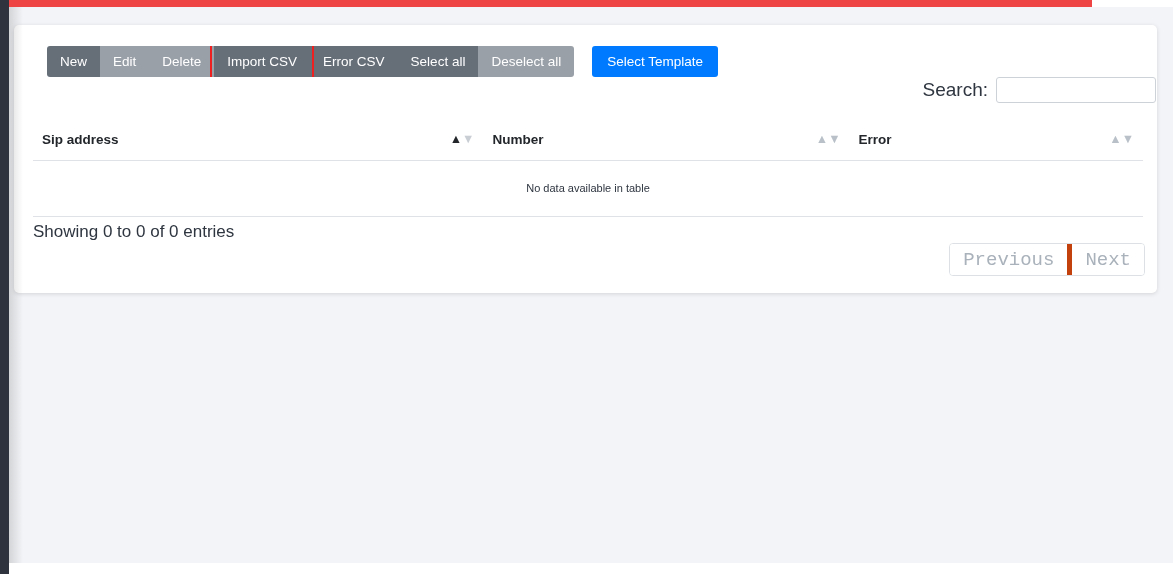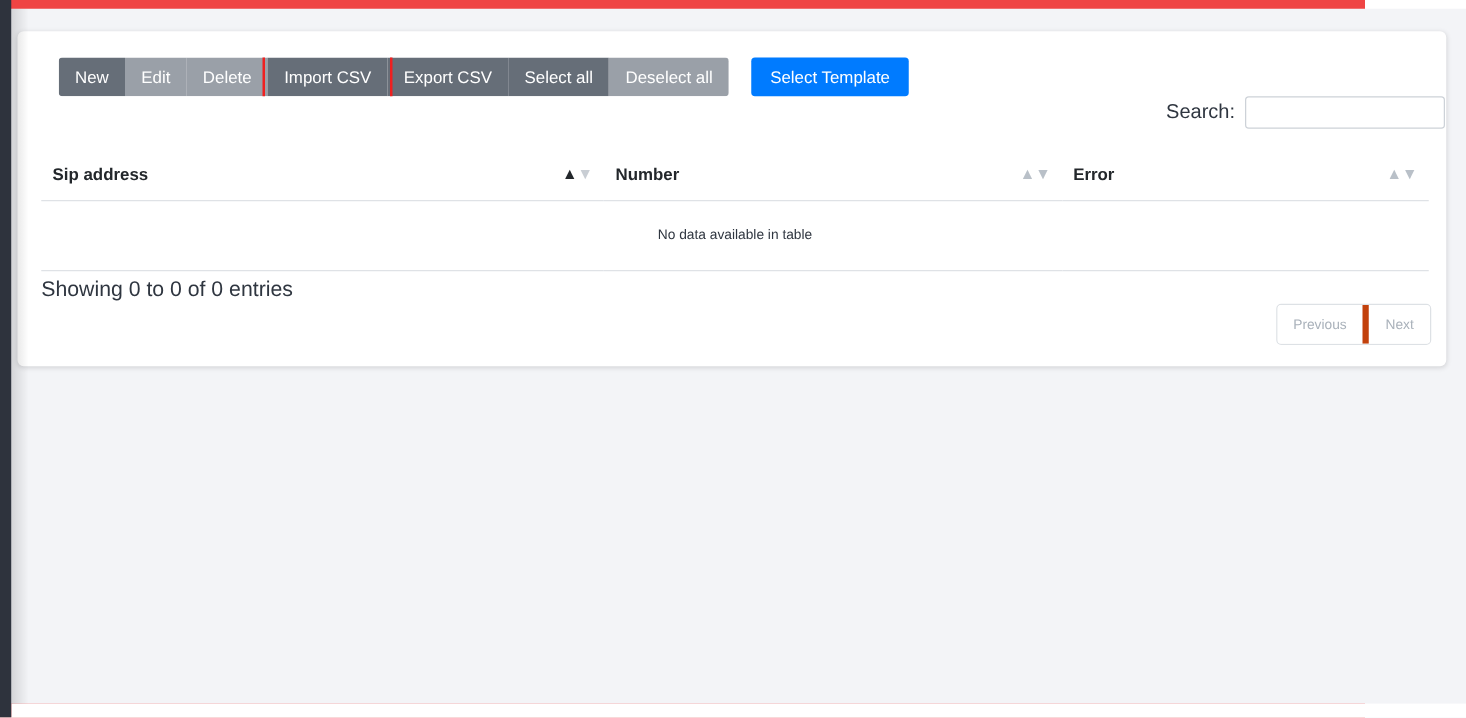--- a/index.html
+++ b/index.html
@@ -121,21 +121,21 @@
     right: 0px;
     top: 52px;
     display: flex;
     align-items: center;
     justify-content: flex-end;
     width: 100%;
     padding-right: 1px;
     box-sizing: border-box;
   }
   .search-label {
-    font-size: 16px;
+    font-size: 19px;
     color: #2f3640;
     margin-right: 8px;
   }
   .search-input {
     width: 160px;
     height: 26px;
     border: 1px solid #cdd2d8;
     border-radius: 3px;
     background: #ffffff;
     font-family: "Liberation Sans", sans-serif;
@@ -212,22 +212,22 @@
     position: absolute;
     right: 12px;
     top: 218px;
     display: flex;
     border: 1px solid #dde1e5;
     border-radius: 4px;
     overflow: hidden;
     background: #ffffff;
   }
   .page-btn {
-    font-family: Liberation Sans, sans-serif;
-    font-size: 11px;
+    font-family: Liberation Mono, monospace;
+    font-size: 19px;
     color: #a9b1ba;
     background: #ffffff;
     border: none;
     padding: 0 13px;
     height: 31px;
     display: flex;
     align-items: center;
     cursor: default;
     white-space: nowrap;
   }
@@ -263,21 +263,21 @@
           <button class="btn btn-light">Edit</button>
         </div>
         <div class="btn-wrap">
           <button class="btn btn-light">Delete</button>
         </div>
         <div class="btn-wrap">
           <button class="btn btn-dark">Import CSV</button>
           <div class="highlight-box"></div>
         </div>
         <div class="btn-wrap">
-          <button class="btn btn-dark">Export CSV</button>
+          <button class="btn btn-dark">Error CSV</button>
         </div>
         <div class="btn-wrap">
           <button class="btn btn-dark">Select all</button>
         </div>
         <div class="btn-wrap">
           <button class="btn btn-light">Deselect all</button>
         </div>
       </div>
       <button class="btn btn-apply">Select Template</button>
     </div>

